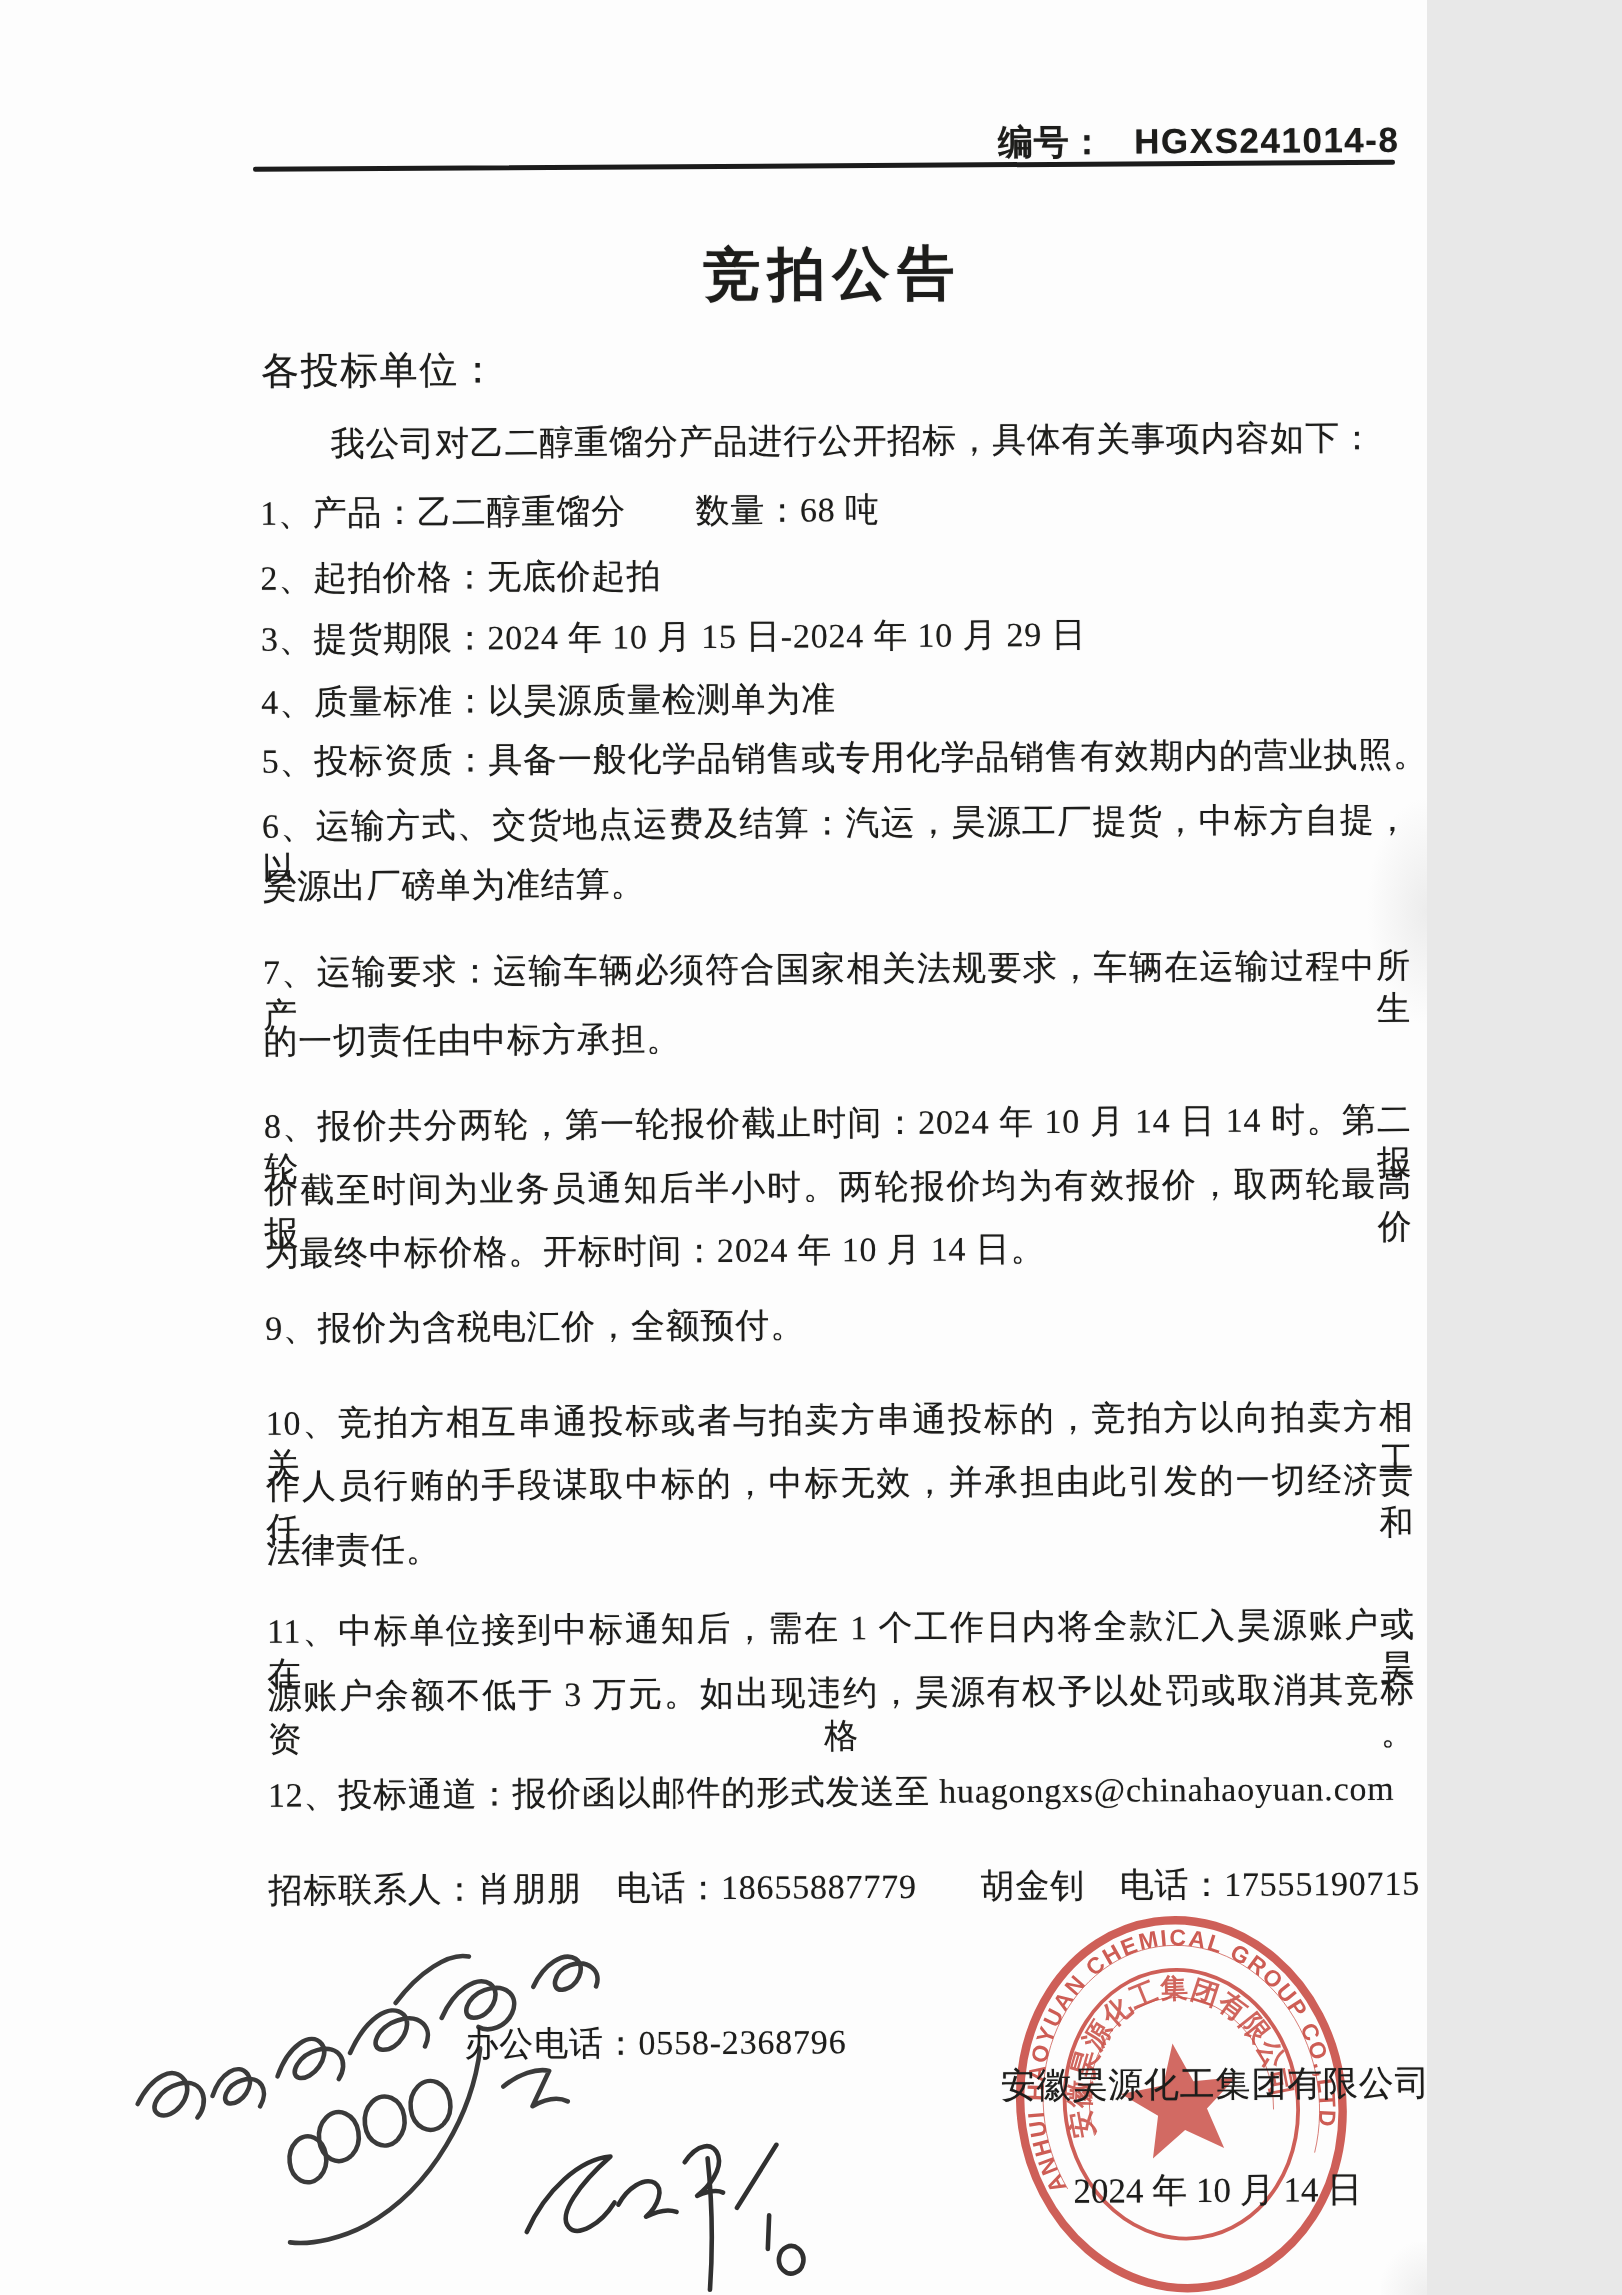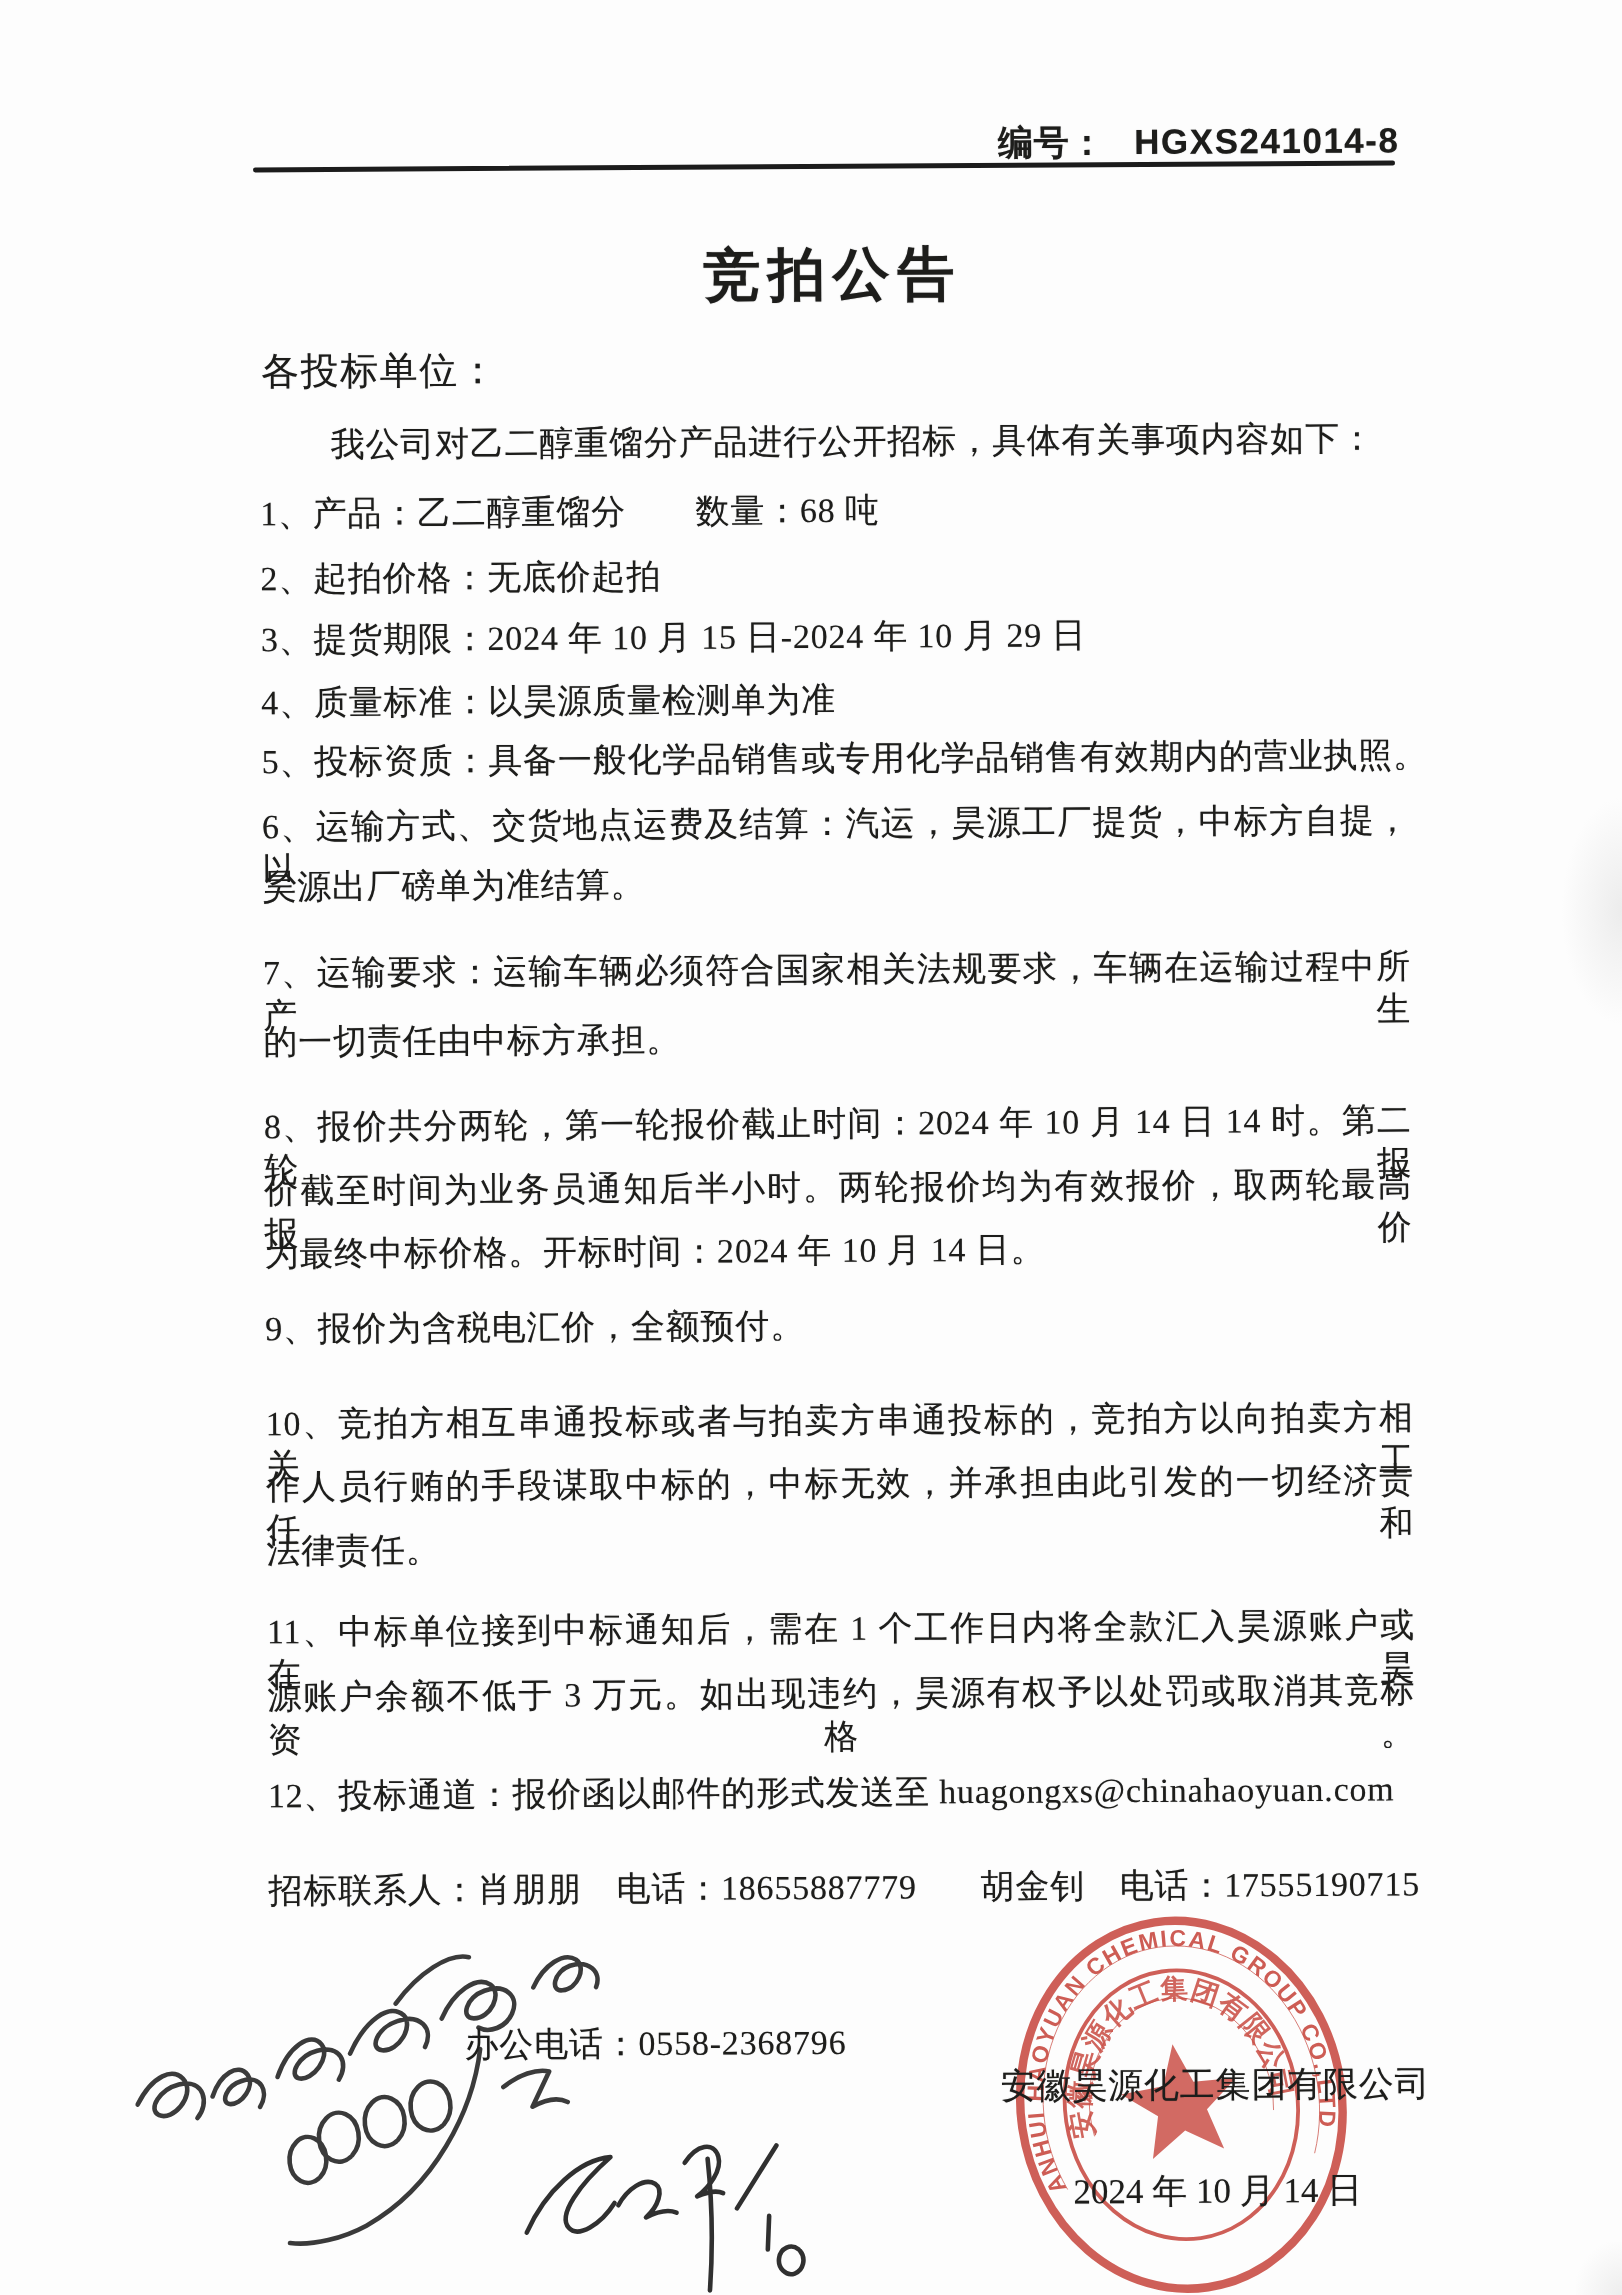--- a/index.html
+++ b/index.html
@@ -1,17 +1,17 @@
 <!DOCTYPE html>
 <html style="font-size:12.2px"><head>
 <meta charset="utf-8">
 <style>
   html,body{margin:0;padding:0;background:#e8e8e8;}
   .page{
-    position:relative;width:1622px;height:2295px;background:#fdfdfd;overflow:hidden;
+    position:relative;width:1427px;height:2295px;background:#fdfdfd;overflow:hidden;
     font-family:"Liberation Serif","DejaVu Serif",serif;color:#1d1d1b;
   }
   .sheet{position:absolute;inset:0;transform:rotate(-0.35deg);transform-origin:50% 50%;}
   .ln{
     position:absolute;font-size:34px;line-height:1.25;color:#1d1d1b;
     text-shadow:0 0 0.8px rgba(25,25,25,.45);letter-spacing:0.8px;white-space:nowrap;
   }
   .j{width:1148px;text-align:justify;text-align-last:justify;white-space:normal;}
   .docnum{
     position:absolute;top:121px;left:1004px;font-family:"Liberation Sans","DejaVu Sans",sans-serif;

